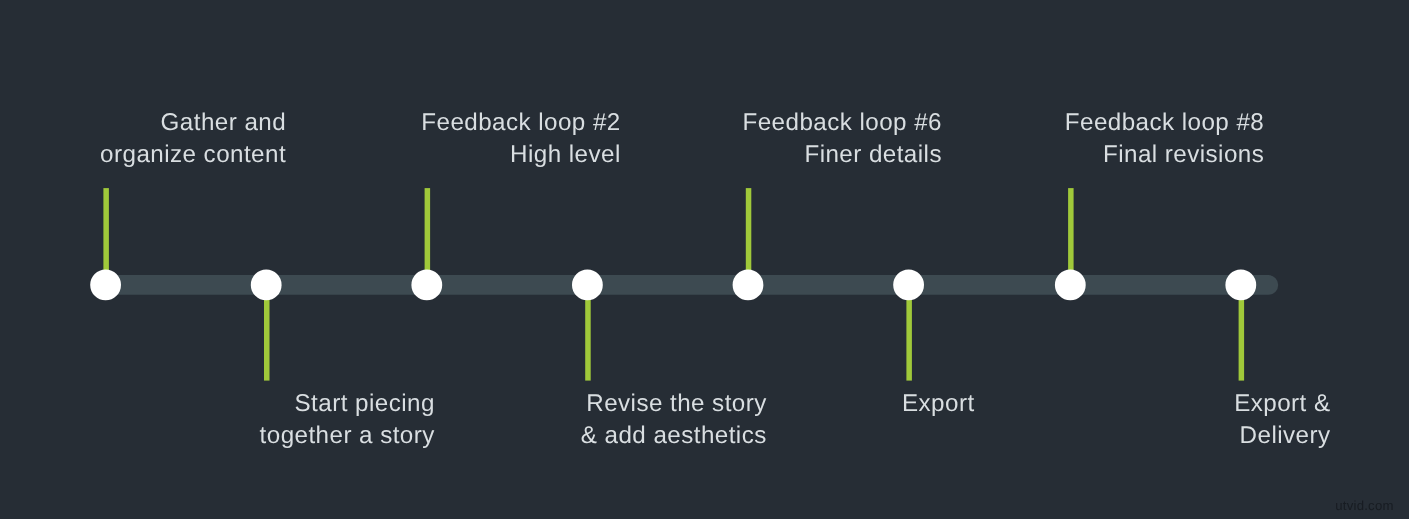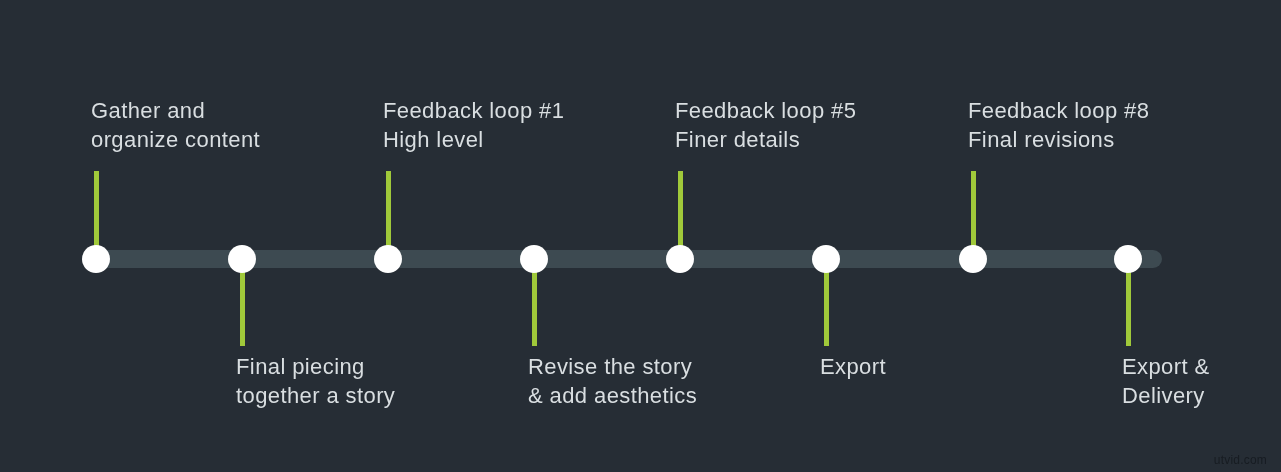--- a/index.html
+++ b/index.html
@@ -3,21 +3,21 @@
 <meta charset="utf-8">
 <style>
   :root{
     --bg:#262d35;
     --bar:#3d4a51;
     --dot:#ffffff;
     --green:#a0c93a;
     --text:#d9dee1;
     --watermark:#171c22;
   }
-  *{margin:0;padding:0;box-sizing:border-box;}
+  *{margin:0;padding:0;box-sizing:border-box;text-align:right;}
   html,body{background:#111;}
   .canvas{
     position:relative;
     width:1281px;
     height:472px;
     background:var(--bg);
     overflow:hidden;
     font-family:"Liberation Sans", sans-serif;
   }
   .bar{
@@ -89,42 +89,42 @@
   <div class="bar"></div>
 
   <div class="milestone m1">
     <div class="label above">Gather and
 organize content</div>
     <div class="connector up"></div>
     <div class="dot"></div>
   </div>
 
   <div class="milestone m2">
-    <div class="label below">Final piecing
+    <div class="label below">Start piecing
 together a story</div>
     <div class="connector down"></div>
     <div class="dot"></div>
   </div>
 
   <div class="milestone m3">
-    <div class="label above">Feedback loop #1
+    <div class="label above">Feedback loop #2
 High level</div>
     <div class="connector up"></div>
     <div class="dot"></div>
   </div>
 
   <div class="milestone m4">
     <div class="label below">Revise the story
 &amp; add aesthetics</div>
     <div class="connector down"></div>
     <div class="dot"></div>
   </div>
 
   <div class="milestone m5">
-    <div class="label above">Feedback loop #5
+    <div class="label above">Feedback loop #6
 Finer details</div>
     <div class="connector up"></div>
     <div class="dot"></div>
   </div>
 
   <div class="milestone m6">
     <div class="label below">Export</div>
     <div class="connector down"></div>
     <div class="dot"></div>
   </div>

